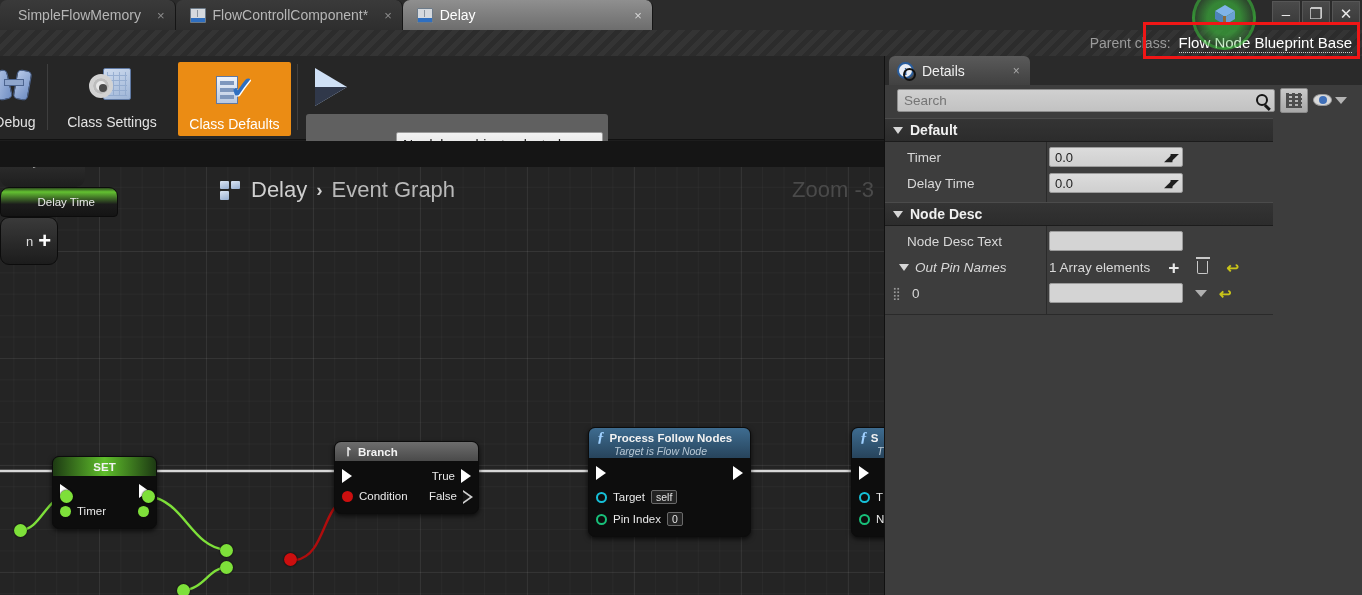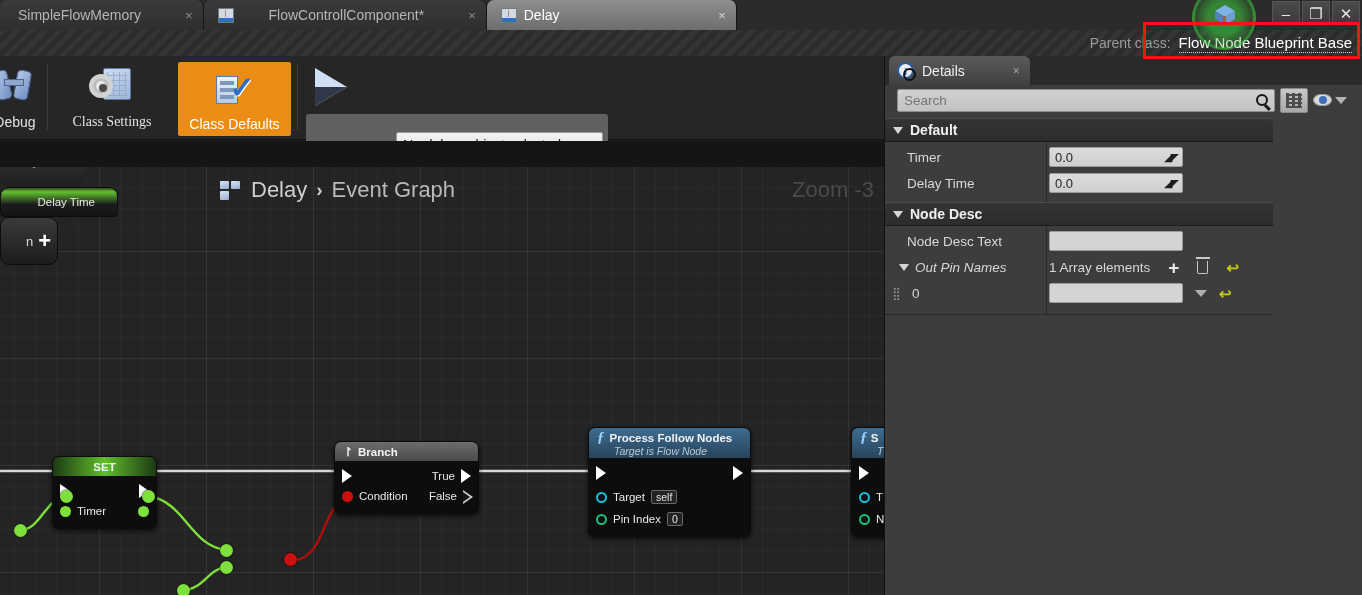--- a/index.html
+++ b/index.html
@@ -7,21 +7,21 @@
     font-family:"Liberation Sans", sans-serif; }
 
   
   #tabbar{ position:absolute; left:0; top:0; width:1362px; height:30px;
     background:#2b2b2b; }
   #tabbar .tabstrip{ position:absolute; left:0; top:0; height:30px; display:flex; }
   .tab{ height:30px; display:flex; align-items:center; padding:0 10px 0 14px;
     position:relative; color:#cfcfcf; font-size:14px;
     border-right:1px solid #151515;
     border-top-left-radius:7px; border-top-right-radius:7px; }
-  .tab.inactive{ background:linear-gradient(180deg,#3a3a3a,#2e2e2e); color:#b6b6b6;gap:28px; }
+  .tab.inactive{ background:linear-gradient(180deg,#3a3a3a,#2e2e2e); color:#b6b6b6; }
   .tab.active{ background:linear-gradient(180deg,#8f8f8f,#6d6d6d); color:#ffffff; }
   .tab .tabicon{ width:16px; height:15px; margin-right:7px; position:relative; flex:0 0 auto;}
   .tab .tabicon .bk{ position:absolute; inset:0; background:#d5d9de; border-radius:1px;
     border:1px solid #6c7a88; }
   .tab .tabicon .bk:after{ content:""; position:absolute; left:0; right:0; bottom:0;
     height:4px; background:#2f6fc0; }
   .tab .tabicon .bk:before{ content:""; position:absolute; left:48%; top:1px; bottom:5px;
     width:1px; background:#8a949f; }
   .tab .label{ white-space:nowrap; }
   .tab .tabclose{ margin-left:16px; color:#8d8d8d; font-size:13px; line-height:1; }
@@ -340,21 +340,21 @@
   <div class="tbitem" style="left:-16px;width:62px;">
     <div id="ic-find">
       <span class="bl"></span>
         <span class="br"></span>
         <span class="bar"></span>
     </div>
     <span class="tlabel">Debug</span>
   </div>
   <div class="tbsep" style="left:47px;"></div>
 
-  <div class="tbitem" style="left:52px;width:120px;font-family:Liberation Serif, serif;">
+  <div class="tbitem" style="left:52px;width:120px;">
     <div id="ic-cs">
       <span class="page"></span>
         <span class="gear"></span>
     </div>
     <span class="tlabel">Class Settings</span>
   </div>
 
   <div class="tbitem" style="left:178px;width:113px;background:#eb8c14;border-radius:2px;top:6px;height:74px;">
     <div id="ic-cd">
       <span class="stack"></span>

